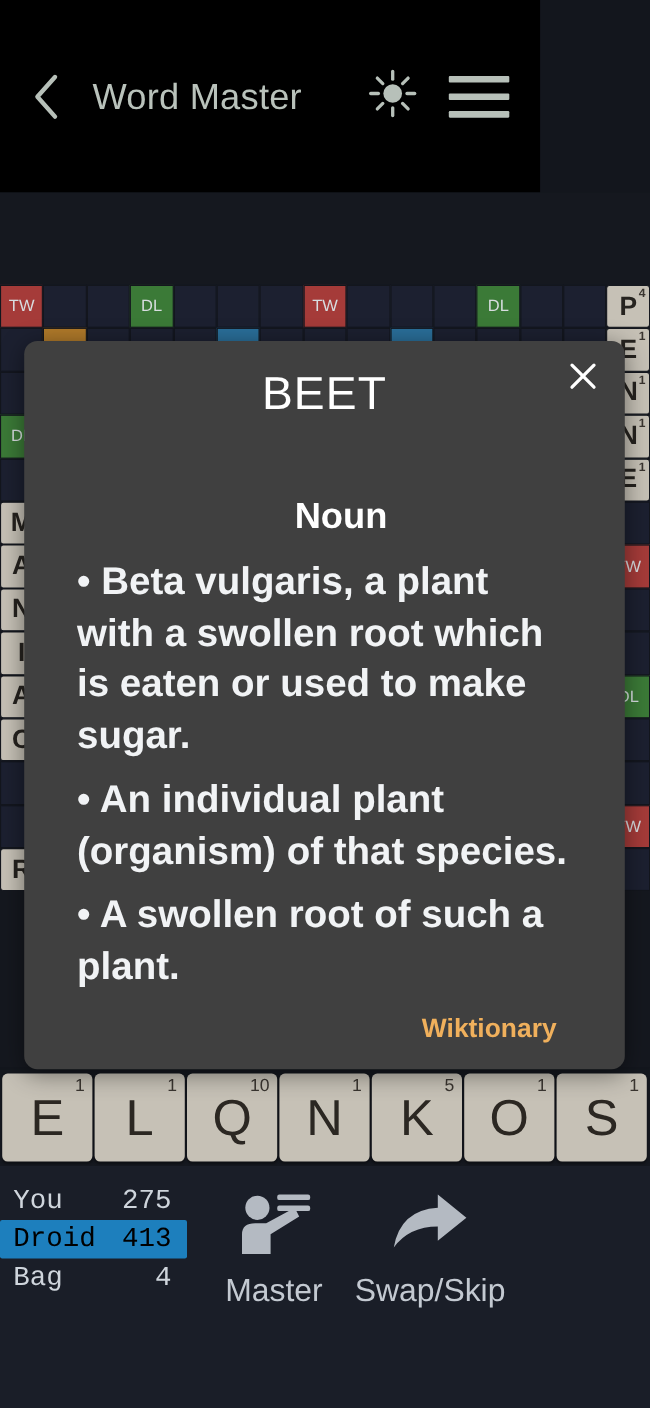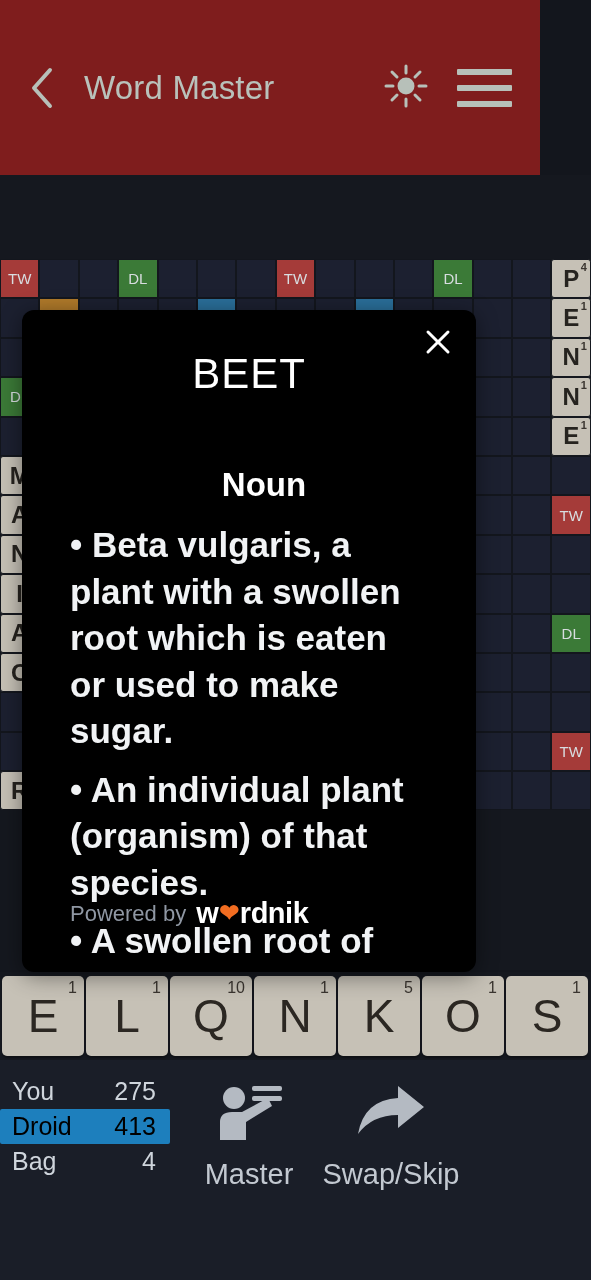--- a/index.html
+++ b/index.html
@@ -7,22 +7,22 @@
     width: 591px; height: 1280px;
     background: #13161d;
     font-family: "Liberation Sans", sans-serif;
     overflow: hidden;
   }
   #app { position: relative; width: 591px; height: 1280px; background: #13161d; }
 
   
   .header {
     position: absolute; top: 0; left: 0;
-    width: 540px; height: 175px;
-    background: #7f1d1d;
+    width: 491px; height: 175px;
+    background: #000000;
     display: flex; align-items: center;
   }
   .back-chevron {
     width: 54px; height: 54px; margin-left: 16px;
     display: flex; align-items: center; justify-content: center;
     cursor: pointer;
   }
   .back-chevron svg { display: block; }
   .app-title {
     margin-left: 14px;
@@ -78,25 +78,25 @@
     color: #26231f;
     font-size: 24px; font-weight: 700;
   }
   .cell.tile .val {
     position: absolute; top: 1px; right: 3px;
     font-size: 11px; font-weight: 700; color: #3a3530;
   }
   .dialog {
     position: absolute;
     left: 22px; top: 310px;
-    width: 454px; height: 662px;
-    background: #000000;
+    width: 546px; height: 662px;
+    background: #404040;
     border-radius: 12px;
     box-shadow: 0 4px 22px rgba(0,0,0,0.45);
-    padding: 16px 26px;
+    padding: 0 26px;
     overflow: hidden;
   }
   .dlg-close {
     position: absolute; top: 14px; right: 18px;
     width: 40px; height: 40px;
     display: flex; align-items: center; justify-content: center;
     cursor: pointer;
   }
   .dlg-title {
     text-align: center;
@@ -174,20 +174,21 @@
 
   
   .bottombar {
     position: absolute; top: 1060px; left: 0;
     width: 591px; height: 220px;
     background: #1a1e28;
   }
   .scores {
     position: absolute; left: 0; top: 14px;
     width: 170px;
+    font-family: Liberation Mono, monospace;
   }
   .score-row {
     display: flex; justify-content: space-between;
     padding: 3px 14px 3px 12px;
     font-size: 25px; color: #cfd5dc;
   }
   .score-row.active {
     background: #1d7fbd;
     color: #000000;
     border-radius: 2px;
@@ -607,23 +608,15 @@
     <div class="dlg-title">BEET</div>
     <div class="dlg-pos">Noun</div>
     <div class="dlg-defs" id="dlg-defs">
         <div class="dlg-def">• Beta vulgaris, a plant with a swollen root which is eaten or used to make sugar.</div>
         <div class="dlg-def">• An individual plant (organism) of that species.</div>
         <div class="dlg-def">• A swollen root of such a plant.</div>
       </div>
     <div class="dlg-source">
       <a>Wiktionary</a>
     </div>
-    <div class="dlg-powered">
-      <span class="pw-text">Powered by</span>
-      <span class="wordnik-logo">
-        <span>w</span>
-        <span class="heart">❤</span>
-        <span>rdnik</span>
-      </span>
-    </div>
   </div>
 
 </div>
 
 </body></html>

